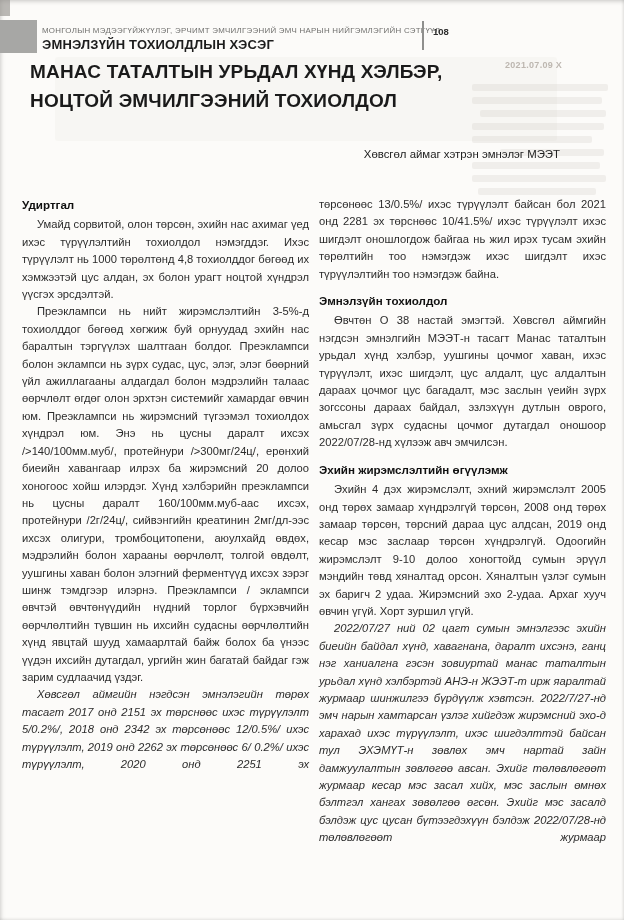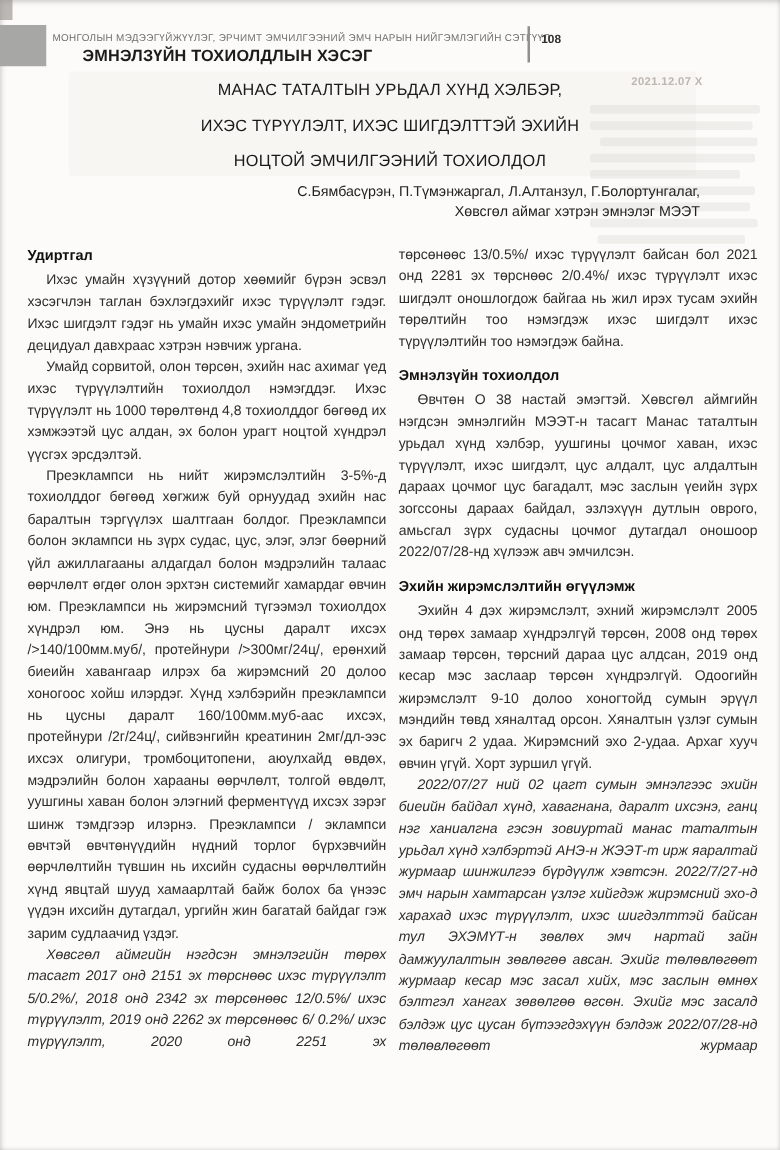--- a/index.html
+++ b/index.html
@@ -32,21 +32,20 @@
   }
   .journal-line {
     position: absolute; left: 42px; top: 26px;
     font-size: 7.9px; color: #6f6f6d; letter-spacing: 0.28px;
     white-space: nowrap;
   }
   .section-line {
     position: absolute; left: 42px; top: 37px;
     font-size: 13px; font-weight: bold; color: #1c1c1c; letter-spacing: 0.2px;
     white-space: nowrap;
-    margin-left: 24px;
   }
   .pageno-divider {
     position: absolute; left: 422px; top: 21px;
     width: 1.5px; height: 29px; background: #8f8f8d;
   }
   .pageno {
     position: absolute; left: 433px; top: 26px;
     font-size: 9.5px; color: #2e2e2e; font-weight: bold;
   }
   
@@ -61,22 +60,22 @@
     font-size: 9px; font-weight: bold; color: #aaa29a;
     opacity: 0.75; letter-spacing: 0.3px; white-space: nowrap;
   }
   .bleed-bar {
     position: absolute; background: #b5aea6; opacity: 0.16;
     border-radius: 2px; filter: blur(0.6px);
   }
   
   .title {
     position: absolute; left: 30px; right: 30px; top: 58px;
-    text-align: center; font-size: 13px; line-height: 28.5px;
-    font-weight: normal; color: #1a1a1a; letter-spacing: 0.2px;
+    font-size: 19px; line-height: 28.5px;
+    font-weight: bold; color: #1a1a1a; letter-spacing: 0.2px;
   }
   .title span { display: block; }
   .authors {
     position: absolute; right: 64px; top: 146px;
     text-align: right; font-size: 11.4px; line-height: 16px; color: #222;
   }
   
   .columns {
     position: absolute; left: 22px; top: 196px;
     width: 584px; display: flex; gap: 10px;
@@ -102,53 +101,50 @@
 
   <div class="scan-corner"></div>
 
   <div class="header-square"></div>
   <div class="journal-line">МОНГОЛЫН МЭДЭЭГҮЙЖҮҮЛЭГ, ЭРЧИМТ ЭМЧИЛГЭЭНИЙ ЭМЧ НАРЫН НИЙГЭМЛЭГИЙН СЭТГҮҮЛ</div>
   <div class="section-line">ЭМНЭЛЗҮЙН ТОХИОЛДЛЫН ХЭСЭГ</div>
   <div class="pageno-divider"></div>
   <div class="pageno">108</div>
 
   <div class="bleed-title-block"></div>
-  <div class="bleed-date">2021.12.07 Х</div>
+  <div class="bleed-date">2021.07.09 Х</div>
   <div class="bleed-bar" style="left:472px;top:84px;width:136px;height:7px"></div>
   <div class="bleed-bar" style="left:472px;top:97px;width:130px;height:7px"></div>
   <div class="bleed-bar" style="left:480px;top:110px;width:126px;height:7px"></div>
   <div class="bleed-bar" style="left:472px;top:123px;width:132px;height:7px"></div>
   <div class="bleed-bar" style="left:472px;top:136px;width:120px;height:7px"></div>
   <div class="bleed-bar" style="left:500px;top:149px;width:104px;height:7px"></div>
   <div class="bleed-bar" style="left:472px;top:162px;width:128px;height:7px"></div>
   <div class="bleed-bar" style="left:472px;top:175px;width:134px;height:7px"></div>
   <div class="bleed-bar" style="left:478px;top:188px;width:118px;height:7px"></div>
 
   <h1 class="title">
     <span>МАНАС ТАТАЛТЫН УРЬДАЛ ХҮНД ХЭЛБЭР,</span>
-    <span>ИХЭС ТҮРҮҮЛЭЛТ, ИХЭС ШИГДЭЛТТЭЙ ЭХИЙН</span>
     <span>НОЦТОЙ ЭМЧИЛГЭЭНИЙ ТОХИОЛДОЛ</span>
   </h1>
   <div class="authors">
-    <div>С.Бямбасүрэн, П.Түмэнжаргал, Л.Алтанзул, Г.Болортунгалаг,</div>
     <div>Хөвсгөл аймаг хэтрэн эмнэлэг МЭЭТ</div>
   </div>
 
   <div class="columns">
 
     <div class="col">
       <h3 class="first">Удиртгал</h3>
-      <p>Ихэс умайн хүзүүний дотор хөөмийг бүрэн эсвэл хэсэгчлэн таглан бэхлэгдэхийг ихэс түрүүлэлт гэдэг. Ихэс шигдэлт гэдэг нь умайн ихэс умайн эндометрийн децидуал давхраас хэтрэн нэвчиж ургана.</p>
       <p>Умайд сорвитой, олон төрсөн, эхийн нас ахимаг үед ихэс түрүүлэлтийн тохиолдол нэмэгддэг. Ихэс түрүүлэлт нь 1000 төрөлтөнд 4,8 тохиолддог бөгөөд их хэмжээтэй цус алдан, эх болон урагт ноцтой хүндрэл үүсгэх эрсдэлтэй.</p>
       <p>Преэклампси нь нийт жирэмслэлтийн 3-5%-д тохиолддог бөгөөд хөгжиж буй орнуудад эхийн нас баралтын тэргүүлэх шалтгаан болдог. Преэклампси болон эклампси нь зүрх судас, цус, элэг, элэг бөөрний үйл ажиллагааны алдагдал болон мэдрэлийн талаас өөрчлөлт өгдөг олон эрхтэн системийг хамардаг өвчин юм. Преэклампси нь жирэмсний түгээмэл тохиолдох хүндрэл юм. Энэ нь цусны даралт ихсэх /&gt;140/100мм.муб/, протейнури /&gt;300мг/24ц/, ерөнхий биеийн хавангаар илрэх ба жирэмсний 20 долоо хоногоос хойш илэрдэг. Хүнд хэлбэрийн преэклампси нь цусны даралт 160/100мм.муб-аас ихсэх, протейнури /2г/24ц/, сийвэнгийн креатинин 2мг/дл-ээс ихсэх олигури, тромбоцитопени, аюулхайд өвдөх, мэдрэлийн болон харааны өөрчлөлт, толгой өвдөлт, уушгины хаван болон элэгний ферментүүд ихсэх зэрэг шинж тэмдгээр илэрнэ. Преэклампси / эклампси өвчтэй өвчтөнүүдийн нүдний торлог бүрхэвчийн өөрчлөлтийн түвшин нь ихсийн судасны өөрчлөлтийн хүнд явцтай шууд хамаарлтай байж болох ба үнээс үүдэн ихсийн дутагдал, ургийн жин багатай байдаг гэж зарим судлаачид үздэг.</p>
       <p class="cont">Хөвсгөл аймгийн нэгдсэн эмнэлэгийн төрөх тасагт 2017 онд 2151 эх төрснөөс ихэс түрүүлэлт 5/0.2%/, 2018 онд 2342 эх төрсөнөөс 12/0.5%/ ихэс түрүүлэлт, 2019 онд 2262 эх төрсөнөөс 6/ 0.2%/ ихэс түрүүлэлт, 2020 онд 2251 эх</p>
     </div>
 
     <div class="col">
-      <p class="noindent">төрсөнөөс 13/0.5%/ ихэс түрүүлэлт байсан бол 2021 онд 2281 эх төрснөөс 2/0.4%/ ихэс түрүүлэлт ихэс шигдэлт оношлогдож байгаа нь жил ирэх тусам эхийн төрөлтийн тоо нэмэгдэж ихэс шигдэлт ихэс түрүүлэлтийн тоо нэмэгдэж байна.</p>
+      <p class="noindent">төрсөнөөс 13/0.5%/ ихэс түрүүлэлт байсан бол 2021 онд 2281 эх төрснөөс 10/41.5%/ ихэс түрүүлэлт ихэс шигдэлт оношлогдож байгаа нь жил ирэх тусам эхийн төрөлтийн тоо нэмэгдэж ихэс шигдэлт ихэс түрүүлэлтийн тоо нэмэгдэж байна.</p>
       <h3>Эмнэлзүйн тохиолдол</h3>
       <p>Өвчтөн О 38 настай эмэгтэй. Хөвсгөл аймгийн нэгдсэн эмнэлгийн МЭЭТ-н тасагт Манас таталтын урьдал хүнд хэлбэр, уушгины цочмог хаван, ихэс түрүүлэлт, ихэс шигдэлт, цус алдалт, цус алдалтын дараах цочмог цус багадалт, мэс заслын үеийн зүрх зогссоны дараах байдал, эзлэхүүн дутлын оврого, амьсгал зүрх судасны цочмог дутагдал оношоор 2022/07/28-нд хүлээж авч эмчилсэн.</p>
       <h3>Эхийн жирэмслэлтийн өгүүлэмж</h3>
       <p>Эхийн 4 дэх жирэмслэлт, эхний жирэмслэлт 2005 онд төрөх замаар хүндрэлгүй төрсөн, 2008 онд төрөх замаар төрсөн, төрсний дараа цус алдсан, 2019 онд кесар мэс заслаар төрсөн хүндрэлгүй. Одоогийн жирэмслэлт 9-10 долоо хоногтойд сумын эрүүл мэндийн төвд хяналтад орсон. Хяналтын үзлэг сумын эх баригч 2 удаа. Жирэмсний эхо 2-удаа. Архаг хууч өвчин үгүй. Хорт зуршил үгүй.</p>
       <p class="cont">2022/07/27 ний 02 цагт сумын эмнэлгээс эхийн биеийн байдал хүнд, хавагнана, даралт ихсэнэ, ганц нэг ханиалгна гэсэн зовиуртай манас таталтын урьдал хүнд хэлбэртэй АНЭ-н ЖЭЭТ-т ирж яаралтай журмаар шинжилгээ бүрдүүлж хэвтсэн. 2022/7/27-нд эмч нарын хамтарсан үзлэг хийгдэж жирэмсний эхо-д харахад ихэс түрүүлэлт, ихэс шигдэлттэй байсан тул ЭХЭМҮТ-н зөвлөх эмч нартай зайн дамжуулалтын зөвлөгөө авсан. Эхийг төлөвлөгөөт журмаар кесар мэс засал хийх, мэс заслын өмнөх бэлтгэл хангах зөвөлгөө өгсөн. Эхийг мэс засалд бэлдэж цус цусан бүтээгдэхүүн бэлдэж 2022/07/28-нд төлөвлөгөөт журмаар</p>
     </div>
 
   </div>
 </div>
 

